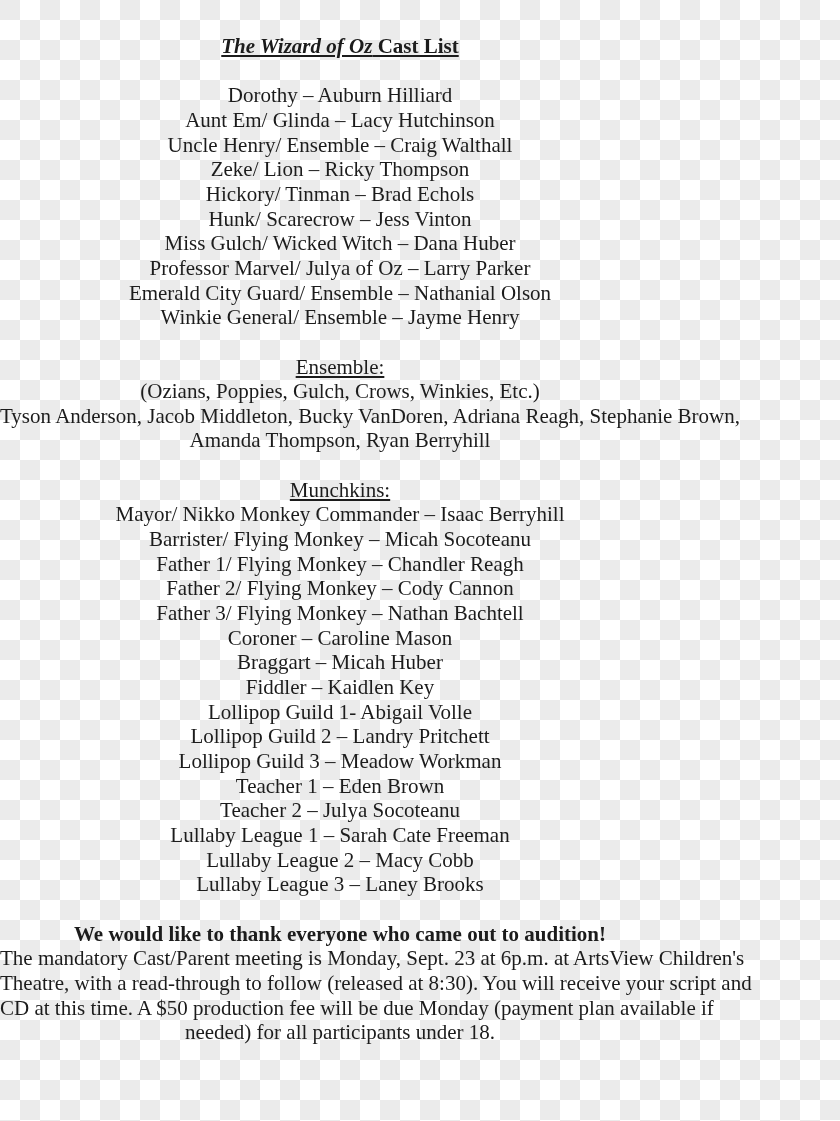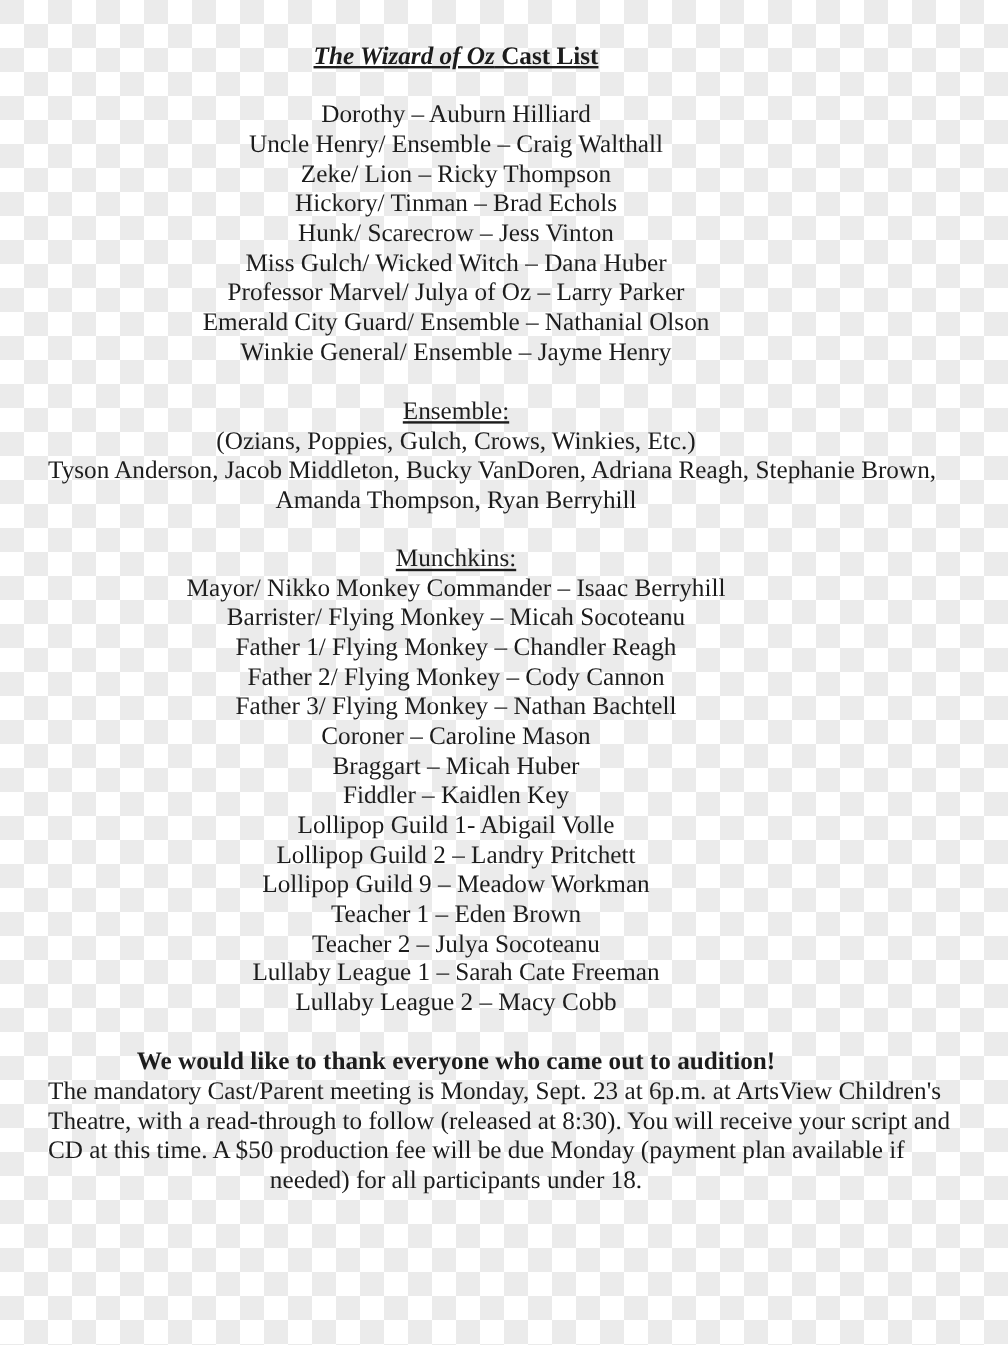--- a/index.html
+++ b/index.html
@@ -12,38 +12,38 @@
     background-size: 40px 40px;
     background-position: 20px 0, 0 20px;
     font-family: "Liberation Serif", "DejaVu Serif", serif;
     color: #1c1c1c;
   }
   .page {
     position: absolute; left: 0; top: 34px; width: 680px;
     text-align: center;
     font-size: 21px;
     line-height: 24.65px;
-    padding-left: 40px;
   }
   .line { display: block; white-space: nowrap; }
   .title { font-weight: bold; text-decoration: underline; font-size: 21px; }
   .title i { font-style: italic; }
   .blank { height: 24.65px; }
   .heading { font-weight: normal; text-decoration: underline; }
   .bold { font-weight: bold; }
 </style>
 </head>
 <body>
 
 <div class="page">
   <span class="line title"><i>The Wizard of Oz</i><span> Cast List</span></span>
   <span class="line blank"></span>
 
   <div>
     <span class="line">Dorothy – Auburn Hilliard</span>
+    <span class="line">Aunt Em/ Glinda – Lacy Hutchinson</span>
     <span class="line">Uncle Henry/ Ensemble – Craig Walthall</span>
     <span class="line">Zeke/ Lion – Ricky Thompson</span>
     <span class="line">Hickory/ Tinman – Brad Echols</span>
     <span class="line">Hunk/ Scarecrow – Jess Vinton</span>
     <span class="line">Miss Gulch/ Wicked Witch – Dana Huber</span>
     <span class="line">Professor Marvel/ Julya of Oz – Larry Parker</span>
     <span class="line">Emerald City Guard/ Ensemble – Nathanial Olson</span>
     <span class="line">Winkie General/ Ensemble – Jayme Henry</span>
   </div>
   <span class="line blank"></span>
@@ -61,25 +61,26 @@
     <span class="line">Mayor/ Nikko Monkey Commander – Isaac Berryhill</span>
     <span class="line">Barrister/ Flying Monkey – Micah Socoteanu</span>
     <span class="line">Father 1/ Flying Monkey – Chandler Reagh</span>
     <span class="line">Father 2/ Flying Monkey – Cody Cannon</span>
     <span class="line">Father 3/ Flying Monkey – Nathan Bachtell</span>
     <span class="line">Coroner – Caroline Mason</span>
     <span class="line">Braggart – Micah Huber</span>
     <span class="line">Fiddler – Kaidlen Key</span>
     <span class="line">Lollipop Guild 1- Abigail Volle</span>
     <span class="line">Lollipop Guild 2 – Landry Pritchett</span>
-    <span class="line">Lollipop Guild 9 – Meadow Workman</span>
+    <span class="line">Lollipop Guild 3 – Meadow Workman</span>
     <span class="line">Teacher 1 – Eden Brown</span>
     <span class="line">Teacher 2 – Julya Socoteanu</span>
     <span class="line">Lullaby League 1 – Sarah Cate Freeman</span>
     <span class="line">Lullaby League 2 – Macy Cobb</span>
+    <span class="line">Lullaby League 3 – Laney Brooks</span>
   </div>
   <span class="line blank"></span>
 
   <span class="line bold">We would like to thank everyone who came out to audition!</span>
   <div>
     <span class="line">The mandatory Cast/Parent meeting is Monday, Sept. 23 at 6p.m. at ArtsView Children's</span>
     <span class="line">Theatre, with a read-through to follow (released at 8:30). You will receive your script and</span>
     <span class="line">CD at this time.  A $50 production fee will be due Monday (payment plan available if</span>
     <span class="line">needed) for all participants under 18.</span>
   </div>

